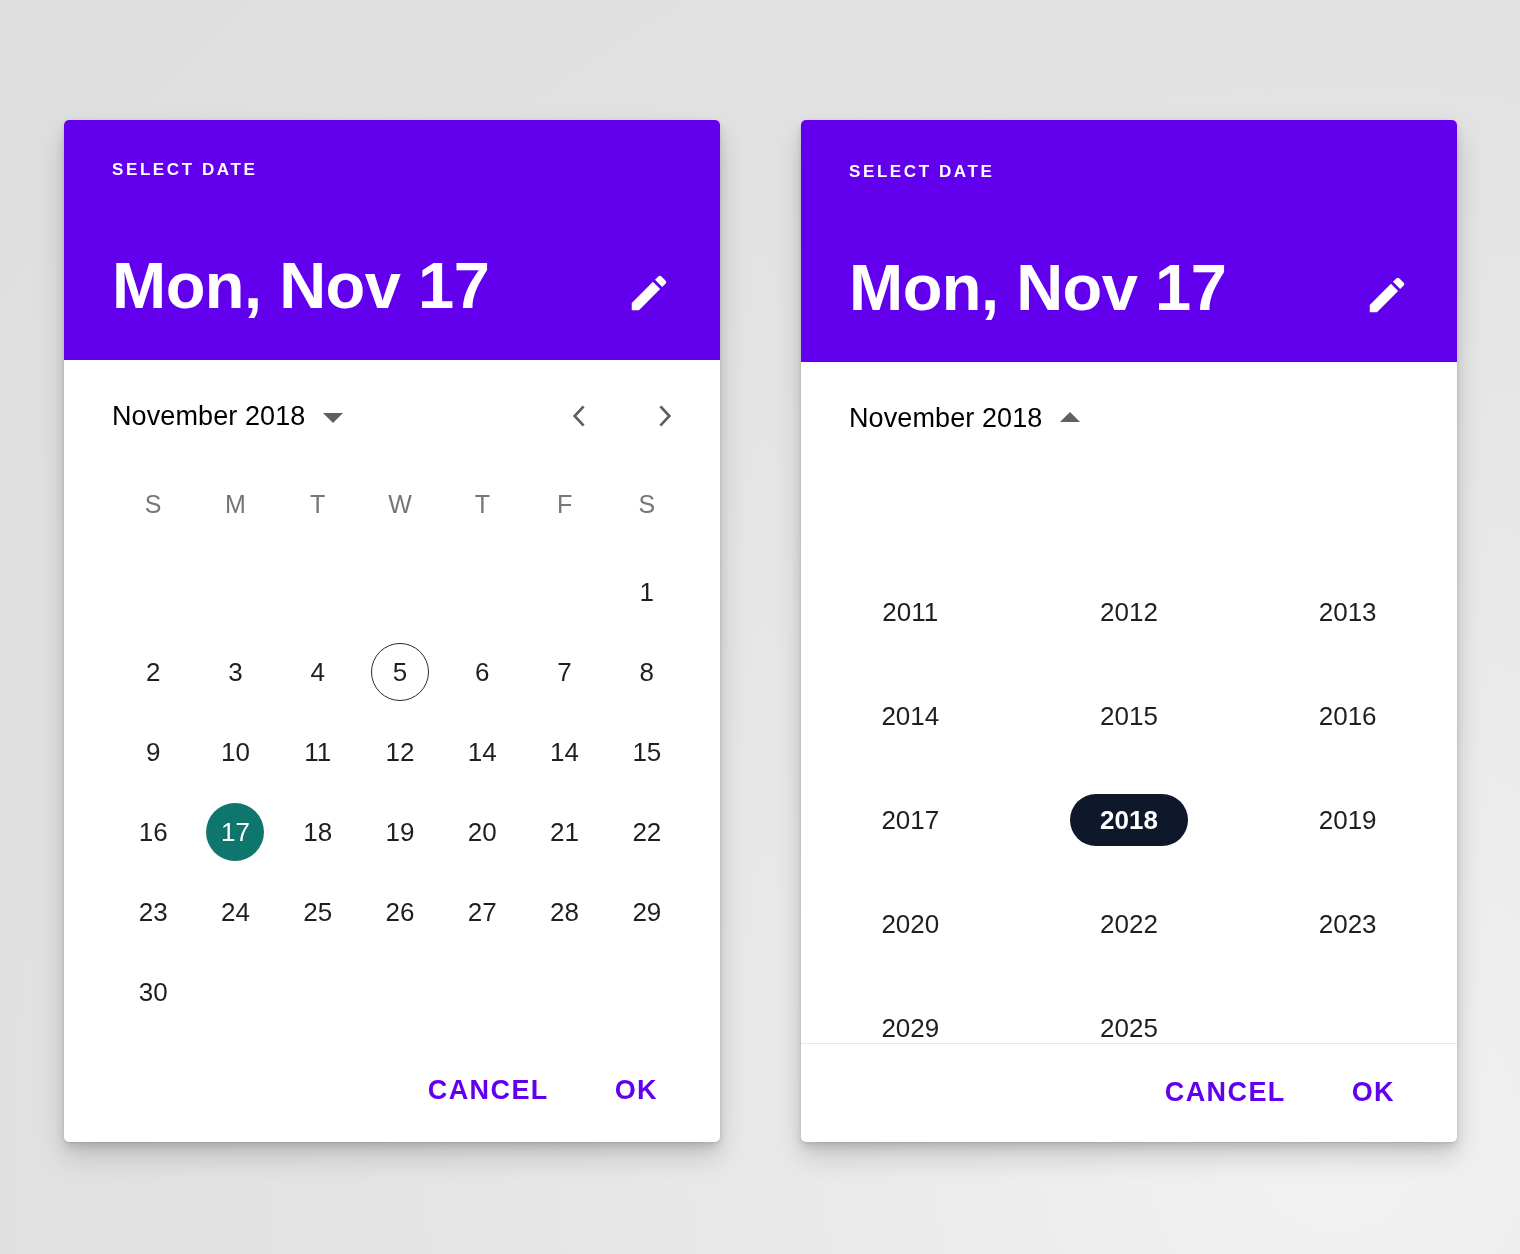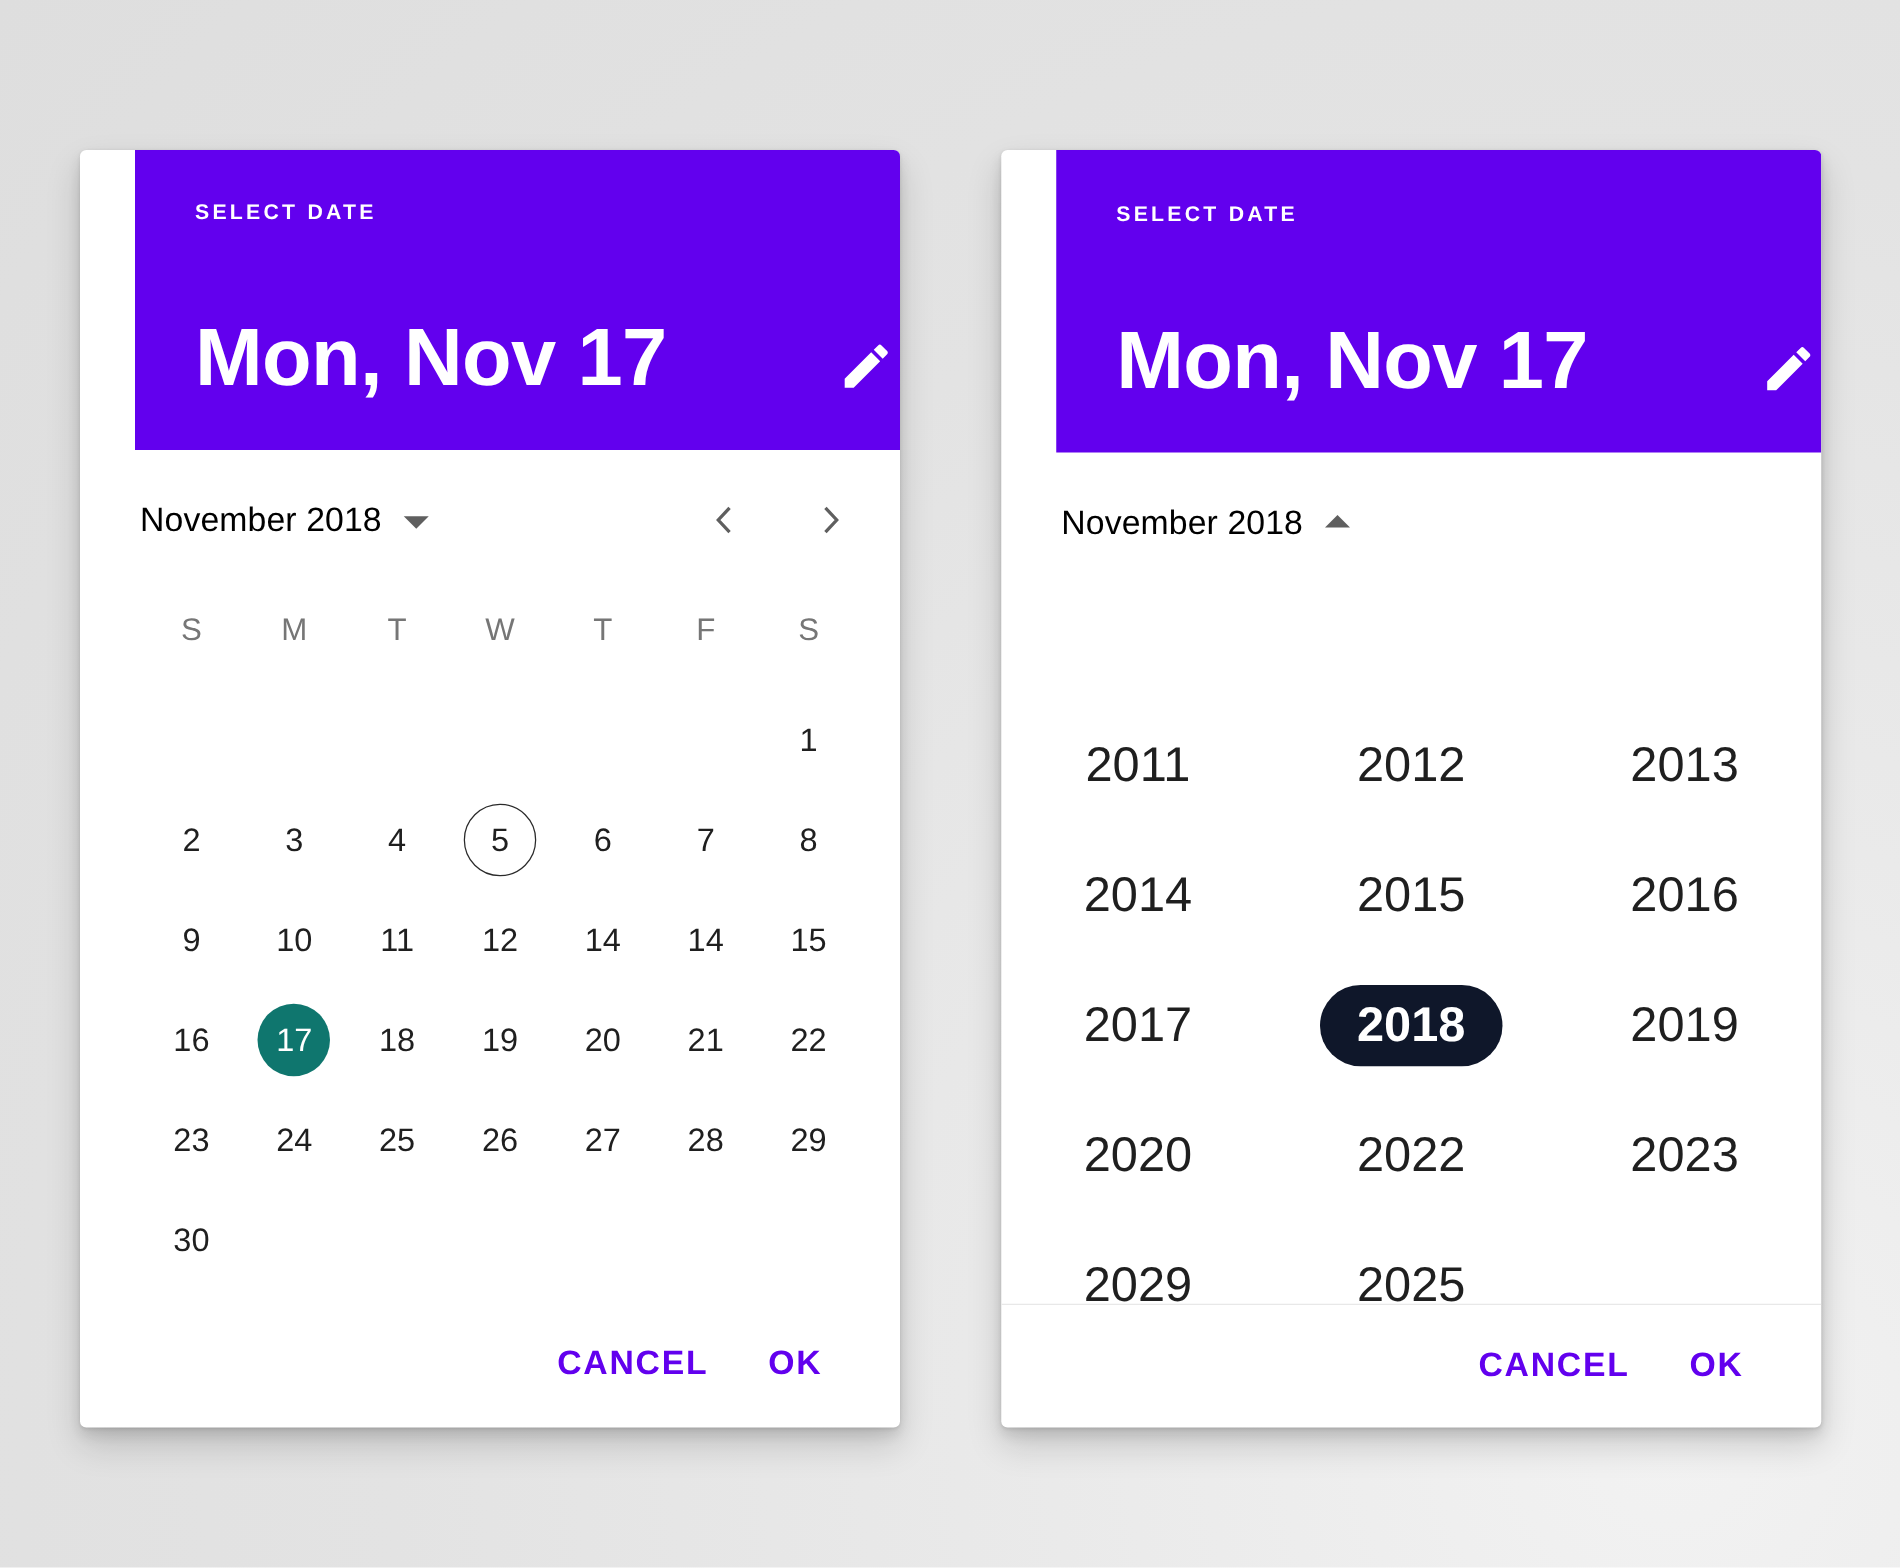--- a/index.html
+++ b/index.html
@@ -15,21 +15,20 @@
   }
 
   
   .card {
     position: absolute;
     background: #ffffff;
     border-radius: 5px;
     box-shadow: 0 14px 28px rgba(0,0,0,0.16), 0 6px 10px rgba(0,0,0,0.10),
                 0 1px 3px rgba(0,0,0,0.10);
     overflow: hidden;
-    padding-left: 44px;
   }
   #card-calendar { left: 64px;  top: 120px; width: 656px; height: 1022px; }
   #card-year     { left: 801px; top: 120px; width: 656px; height: 1022px; }
 
   
   .dialog-header {
     background: #6200ee;
     position: relative;
   }
   #card-calendar .dialog-header { height: 240px; }
@@ -170,21 +169,21 @@
   .year-grid {
     display: grid;
     grid-template-columns: repeat(3, 1fr);
     grid-auto-rows: 104px;
     padding-top: 100px;
   }
   .year-cell {
     display: flex;
     align-items: center;
     justify-content: center;
-    font-size: 39px;
+    font-size: 26px;
     color: #1f1f1f;
     cursor: pointer;
   }
   .year-cell .pill {
     padding: 13px 30px;
     border-radius: 34px;
     line-height: 1;
   }
   .year-cell.selected .pill {
     background: #0f172a;
@@ -199,21 +198,21 @@
     height: 1px;
     background: #e8e8e8;
   }
 
   
   .actions {
     position: absolute;
     right: 0;
     display: flex;
     align-items: center;
-    gap: 8px;
+    gap: 26px;
     padding-right: 42px;
   }
   #card-calendar .actions { bottom: 22px; }
   #card-year     .actions { bottom: 20px; }
 
   .text-btn {
     background: none;
     border: none;
     color: #6200ee;
     font-family: "Liberation Sans", sans-serif;

